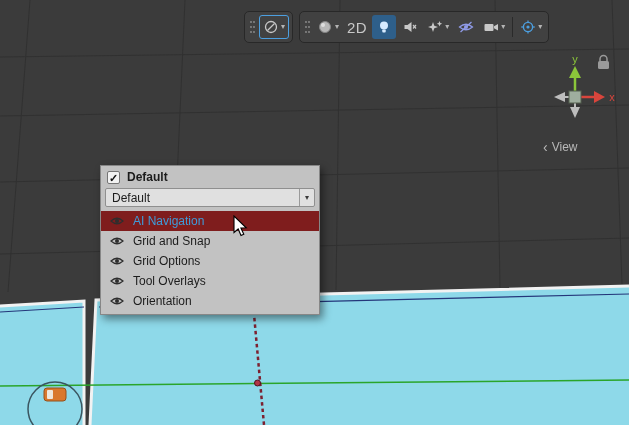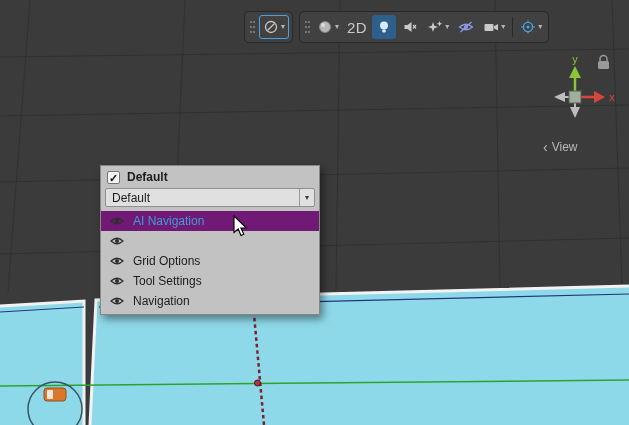--- a/index.html
+++ b/index.html
@@ -25,21 +25,21 @@
   .persp{position:absolute;left:543px;top:140px;z-index:4;color:#b8b8b8;font-size:12px;display:flex;align-items:center;gap:4px;cursor:pointer;}
   .persp .chev{font-size:14px;line-height:1;color:#b8b8b8;}
 
   
   .overlays-menu{position:absolute;left:100px;top:165px;width:220px;background:#c2c2c2;border:1px solid #878787;box-shadow:3px 4px 8px rgba(0,0,0,0.45);z-index:10;font-size:12px;color:#1c1c1c;box-sizing:border-box;padding-bottom:3px;}
   .om-header{display:flex;align-items:center;gap:7px;padding:4px 6px 3px 6px;font-weight:bold;}
   .om-checkbox{width:13px;height:13px;background:#f2f2f2;border:1px solid #757575;border-radius:2px;font-size:11px;line-height:12px;text-align:center;color:#111;cursor:pointer;box-sizing:border-box;}
   .om-dropdown{margin:1px 4px 4px 4px;height:17px;background:#e0e0e0;border:1px solid #8f8f8f;border-radius:2px;display:flex;align-items:center;justify-content:space-between;padding:0 0 0 6px;cursor:pointer;}
   .om-dd-arrow{border-left:1px solid #9a9a9a;padding:0 5px;font-size:8px;color:#3a3a3a;height:100%;display:flex;align-items:center;}
   .menu-item{display:flex;align-items:center;gap:9px;height:20px;padding:0 9px;cursor:pointer;}
-  .menu-item.highlighted{background:#701a75;}
+  .menu-item.highlighted{background:#7f1d1d;}
   .menu-item.highlighted .mi-label{color:#3f9bd8;}
   .menu-item:not(.hidden-item) .eye-off{display:none;}
   .mi-label{white-space:nowrap;}
 
   
   #cursor{position:absolute;left:233px;top:215px;z-index:20;pointer-events:none;}
 </style>
 </head>
 <body>
 
@@ -230,44 +230,45 @@
         </svg>
 
       <span class="mi-label">AI Navigation</span>
     </div>
     <div class="menu-item">
       <svg width="14" height="12" class="eye-on">
           <path d="M1,6 Q7,0.5 13,6 Q7,11.5 1,6 Z" fill="none" stroke="#2e2e2e" stroke-width="1.2"></path>
           <circle cx="7" cy="6" r="2" fill="#2e2e2e"></circle>
         </svg>
 
+      <span class="mi-label">Grid and Snap</span>
     </div>
     <div class="menu-item">
       <svg width="14" height="12" class="eye-on">
           <path d="M1,6 Q7,0.5 13,6 Q7,11.5 1,6 Z" fill="none" stroke="#2e2e2e" stroke-width="1.2"></path>
           <circle cx="7" cy="6" r="2" fill="#2e2e2e"></circle>
         </svg>
 
       <span class="mi-label">Grid Options</span>
     </div>
     <div class="menu-item">
       <svg width="14" height="12" class="eye-on">
           <path d="M1,6 Q7,0.5 13,6 Q7,11.5 1,6 Z" fill="none" stroke="#2e2e2e" stroke-width="1.2"></path>
           <circle cx="7" cy="6" r="2" fill="#2e2e2e"></circle>
         </svg>
 
-      <span class="mi-label">Tool Settings</span>
-    </div>
-    <div class="menu-item">
-      <svg width="14" height="12" class="eye-on">
-          <path d="M1,6 Q7,0.5 13,6 Q7,11.5 1,6 Z" fill="none" stroke="#2e2e2e" stroke-width="1.2"></path>
-          <circle cx="7" cy="6" r="2" fill="#2e2e2e"></circle>
-        </svg>
-
-      <span class="mi-label">Navigation</span>
+      <span class="mi-label">Tool Overlays</span>
+    </div>
+    <div class="menu-item">
+      <svg width="14" height="12" class="eye-on">
+          <path d="M1,6 Q7,0.5 13,6 Q7,11.5 1,6 Z" fill="none" stroke="#2e2e2e" stroke-width="1.2"></path>
+          <circle cx="7" cy="6" r="2" fill="#2e2e2e"></circle>
+        </svg>
+
+      <span class="mi-label">Orientation</span>
     </div>
   </div>
 
   <svg id="cursor" width="18" height="24">
     <path d="M1,1 L1,17.5 L5.2,14 L8,20.5 L10.8,19.2 L7.9,13 L13.2,12.8 Z" fill="#ffffff" stroke="#000000" stroke-width="1.1"></path>
   </svg>
 
 </div>
 
 </body></html>

